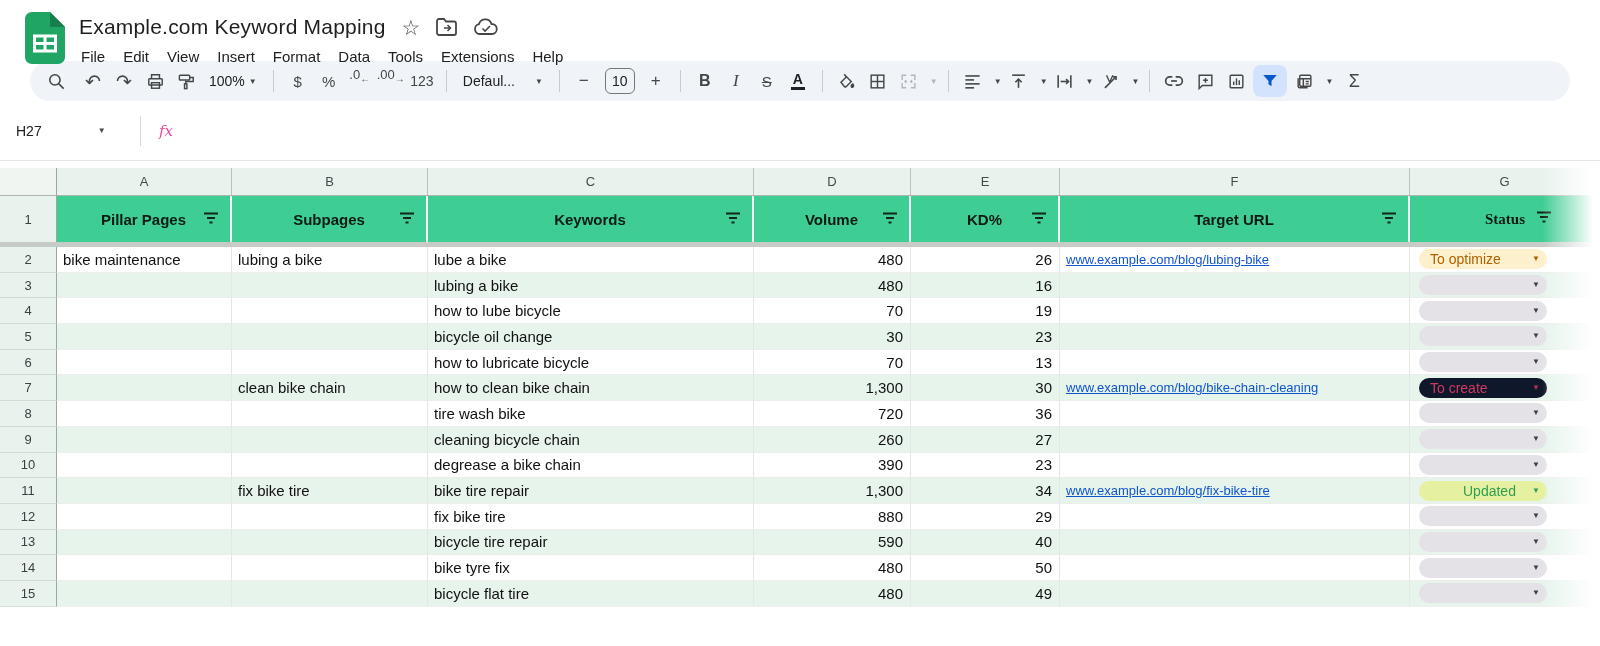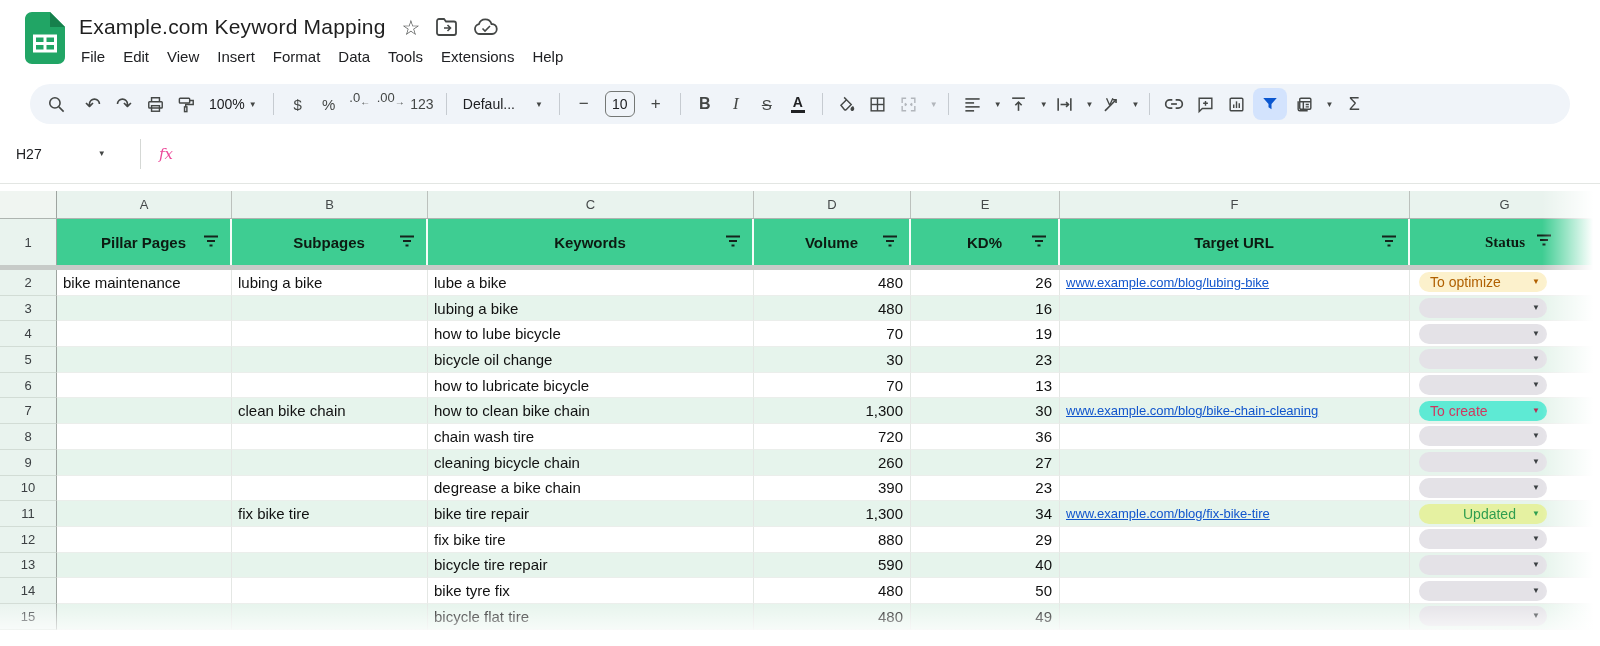--- a/index.html
+++ b/index.html
@@ -1,20 +1,20 @@
 <!DOCTYPE html>
 <html><head>
 <meta charset="utf-8">
 <style>
   * { margin:0; padding:0; box-sizing:border-box; }
   body { font-family:"Liberation Sans", sans-serif; background:#fff; }
   .screen { position:relative; width:1600px; height:646px; overflow:hidden; background:#fff; }
 
   
-  .titlebar { height:84px; display:flex; align-items:flex-start; padding:10px 0 0 25px; }
+  .titlebar { height:61px; display:flex; align-items:flex-start; padding:10px 0 0 25px; }
   .logo { margin-top:2px; }
   .title-block { margin-left:14px; }
   .title-row { display:flex; align-items:center; gap:16px; height:34px; }
   .doc-title { font-size:21px; color:#1f1f1f; letter-spacing:.2px; }
   .title-icon { color:#444746; display:flex; align-items:center; }
   .star-glyph { font-size:21px; line-height:1; color:#444746; }
   .menu-row { display:flex; margin-top:2px; }
   .menu-item { font-size:15px; color:#202124; padding:2px 9px; border-radius:6px; cursor:default; }
   .menu-item:first-child { padding-left:2px; }
 
@@ -77,21 +77,21 @@
   .cell { border-right:1px solid #e4e7e4; border-bottom:1px solid #ebeeeb; display:flex; align-items:center; font-size:15px; color:#111; padding:0 6px; overflow:hidden; white-space:nowrap; }
   .band-green .cell { background:#e6f4ec; }
   .band-white .cell { background:#ffffff; }
   .num { justify-content:flex-end; padding-right:7px; }
   .url { color:#1155cc; text-decoration:underline; font-size:13px; cursor:pointer; }
   .chipcell { padding:0; }
   .chip { width:128px; height:20px; border-radius:10px; background:#e4e2e7; display:flex; align-items:center; padding:0 20px 0 11px; position:relative; font-size:14px; color:#3c4043; margin-left:9px; }
   .chip-caret { position:absolute; right:7px; top:50%; transform:translateY(-52%); font-size:8px; color:#3c4043; }
   .chip-to-optimize { background:#fcf1cc; color:#b06000; }
   .chip-to-optimize .chip-caret { color:#b06000; }
-  .chip-to-create { background:#5eead4; color:#cf3960;align-items:center; }
+  .chip-to-create { background:#0f172a; color:#cf3960;align-items:center; }
   .chip-to-create .chip-caret { color:#b92e52; }
   .chip-updated { background:#e5f1a1; color:#2f9e4f;padding-left:44px; }
   .chip-updated .chip-caret { color:#2f9e4f; }
 
   .fade-right { position:absolute; top:0; right:0; width:58px; height:100%; background:linear-gradient(to right, rgba(255,255,255,0), #ffffff 88%); pointer-events:none; z-index:6; }
   .fade-bottom { position:absolute; left:0; right:0; bottom:0; height:44px; background:linear-gradient(to bottom, rgba(255,255,255,0), #ffffff 92%); pointer-events:none; z-index:6; }
 </style>
 </head>
 <body>
 
@@ -471,21 +471,21 @@
       <div class="chip chip-to-create">
         <span>To create</span>
         <span class="chip-caret">▼</span>
       </div>
     </div>
   </div>
         <div class="row drow band-white">
     <div class="w-gut rnum">8</div>
     <div class="cell w-a"></div>
     <div class="cell w-b"></div>
-    <div class="cell w-c">chain wash tire</div>
+    <div class="cell w-c">tire wash bike</div>
     <div class="cell w-d num">720</div>
     <div class="cell w-e num">36</div>
     <div class="cell w-f"></div>
     <div class="cell w-g chipcell">
       <div class="chip chip-empty">
         <span></span>
         <span class="chip-caret">▼</span>
       </div>
     </div>
   </div>

